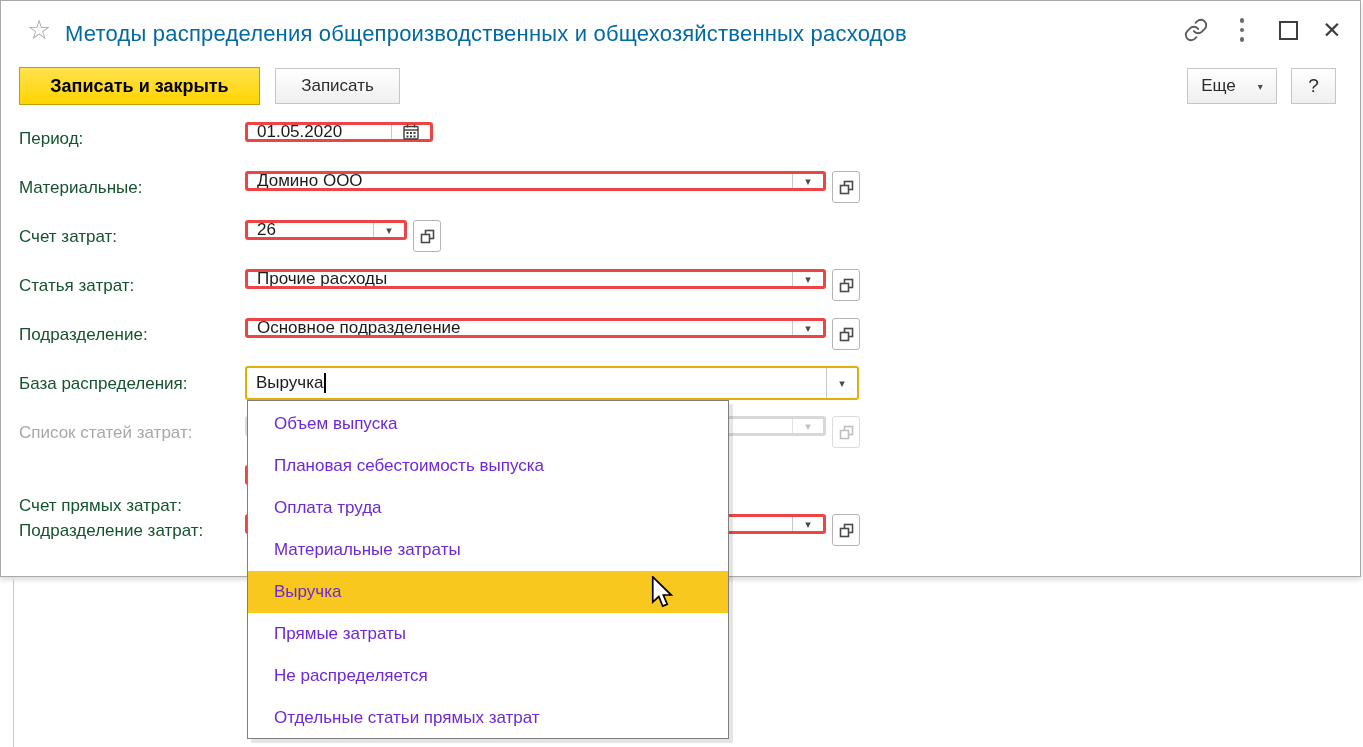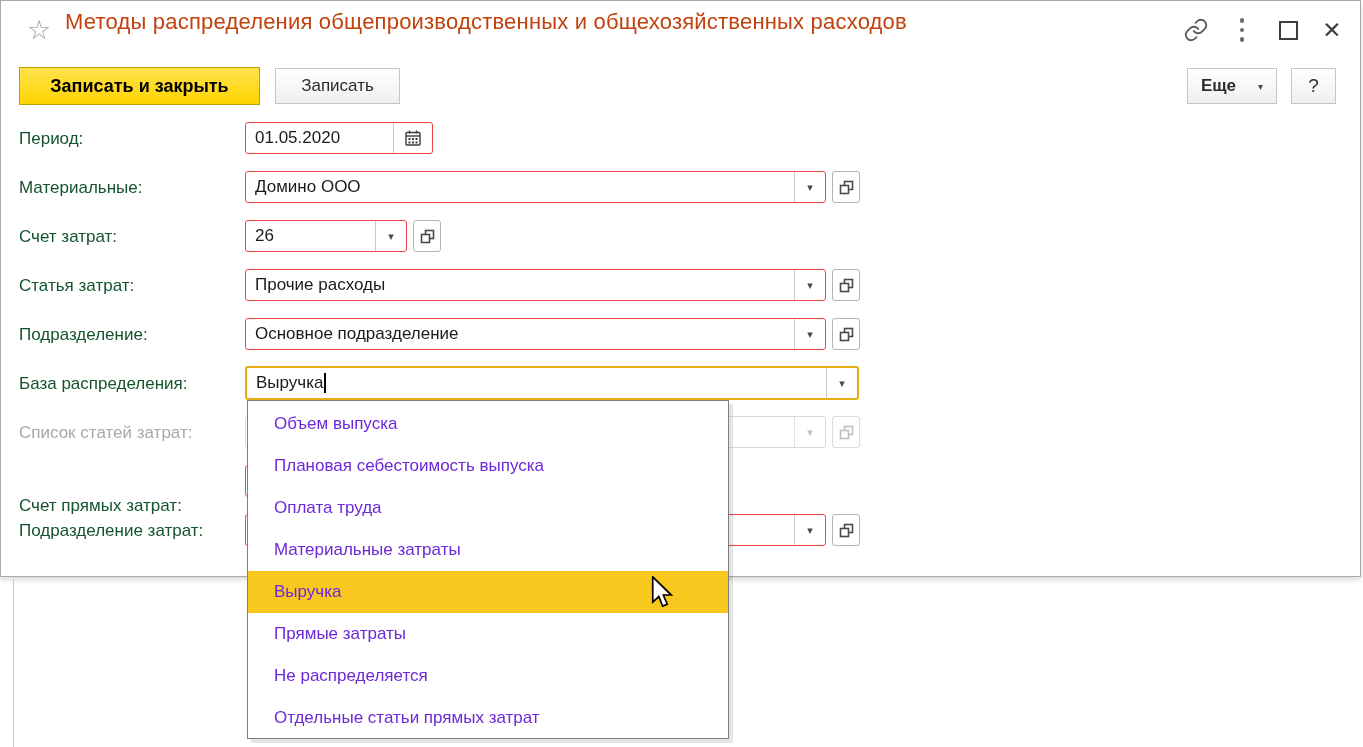--- a/index.html
+++ b/index.html
@@ -14,21 +14,21 @@
     position:absolute;left:0;top:0;width:1361px;height:577px;
     background:#ffffff;border:1px solid #a9a9a9;box-sizing:border-box;
     box-shadow:0 3px 5px rgba(0,0,0,.14);
   }
   .bg-edge-line{position:absolute;left:13px;top:579px;width:1px;height:168px;background:#c9c9c9;}
 
   
   .titlebar{position:absolute;left:0;top:0;width:100%;height:58px;}
   .star{position:absolute;left:26px;top:14px;font-size:27px;color:#a2a2a2;cursor:pointer;line-height:30px;}
   .title{
-    position:absolute;left:64px;top:8px;font-size:22px;font-weight:500;color:#c2410c;
+    position:absolute;left:64px;top:20px;font-size:22px;font-weight:500;color:#0369a1;
     white-space:nowrap;letter-spacing:.2px;
   }
   .tb-btn{position:absolute;top:12px;width:34px;height:34px;display:flex;align-items:center;justify-content:center;cursor:pointer;}
   .tb-link{left:1178px;}
   .tb-ell{left:1224px;}
   .tb-max{left:1270px;}
   .tb-close{left:1314px;font-size:23px;color:#3e3e3e;}
   .dots{display:flex;flex-direction:column;align-items:center;}
   .dots i{width:4.5px;height:4.5px;background:#6a6a6a;border-radius:50%;display:block;margin:2.6px 0;}
   .maxbox{width:15px;height:15px;border:2px solid #3e3e3e;display:block;}
@@ -38,30 +38,30 @@
     position:absolute;box-sizing:border-box;border-radius:0;cursor:pointer;
     display:flex;align-items:center;justify-content:center;font-size:17px;color:#2c2c2c;
     background:linear-gradient(#ffffff,#efefef);border:1px solid #c6c6c6;
   }
   .btn-primary{
     left:18px;top:66px;width:241px;height:38px;
     background:linear-gradient(#ffe24d,#ffd400);border:1px solid #bda100;
     font-weight:bold;font-size:18px;color:#000;
   }
   .btn-save{left:274px;top:67px;width:125px;height:36px;}
-  .btn-more{left:1186px;top:67px;width:90px;height:36px;gap:22px;font-weight:bold;}
+  .btn-more{left:1186px;top:67px;width:90px;height:36px;gap:22px;}
   .btn-help{left:1290px;top:67px;width:45px;height:36px;font-size:19px;}
   .more-arrow{font-size:10px;color:#4a4a4a;}
 
   
   .lbl{position:absolute;left:18px;font-size:17px;color:#14532d;white-space:nowrap;}
   .lbl.disabled{color:#a8a8a8;}
   .field{
-    position:absolute;left:244px;height:32px;box-sizing:border-box;background:#fff;
-    border:1px solid #ef4444;border-radius:3px;display:flex;align-items:stretch;
+    position:absolute;left:244px;height:20px;box-sizing:border-box;background:#fff;
+    border:3px solid #ef4444;border-radius:3px;display:flex;align-items:stretch;
   }
   .field .ftext{
     flex:1;display:flex;align-items:center;padding:0 9px;font-size:17px;color:#1b1b1b;
     white-space:nowrap;overflow:hidden;
   }
   .field .fbtn{
     width:30px;border-left:1px solid #c9c9c9;display:flex;align-items:center;justify-content:center;cursor:pointer;
   }
   .arrow{font-size:11px;color:#4a4a4a;line-height:1;}
   .field.focused{border:2px solid #e3ae0f;height:34px;}

